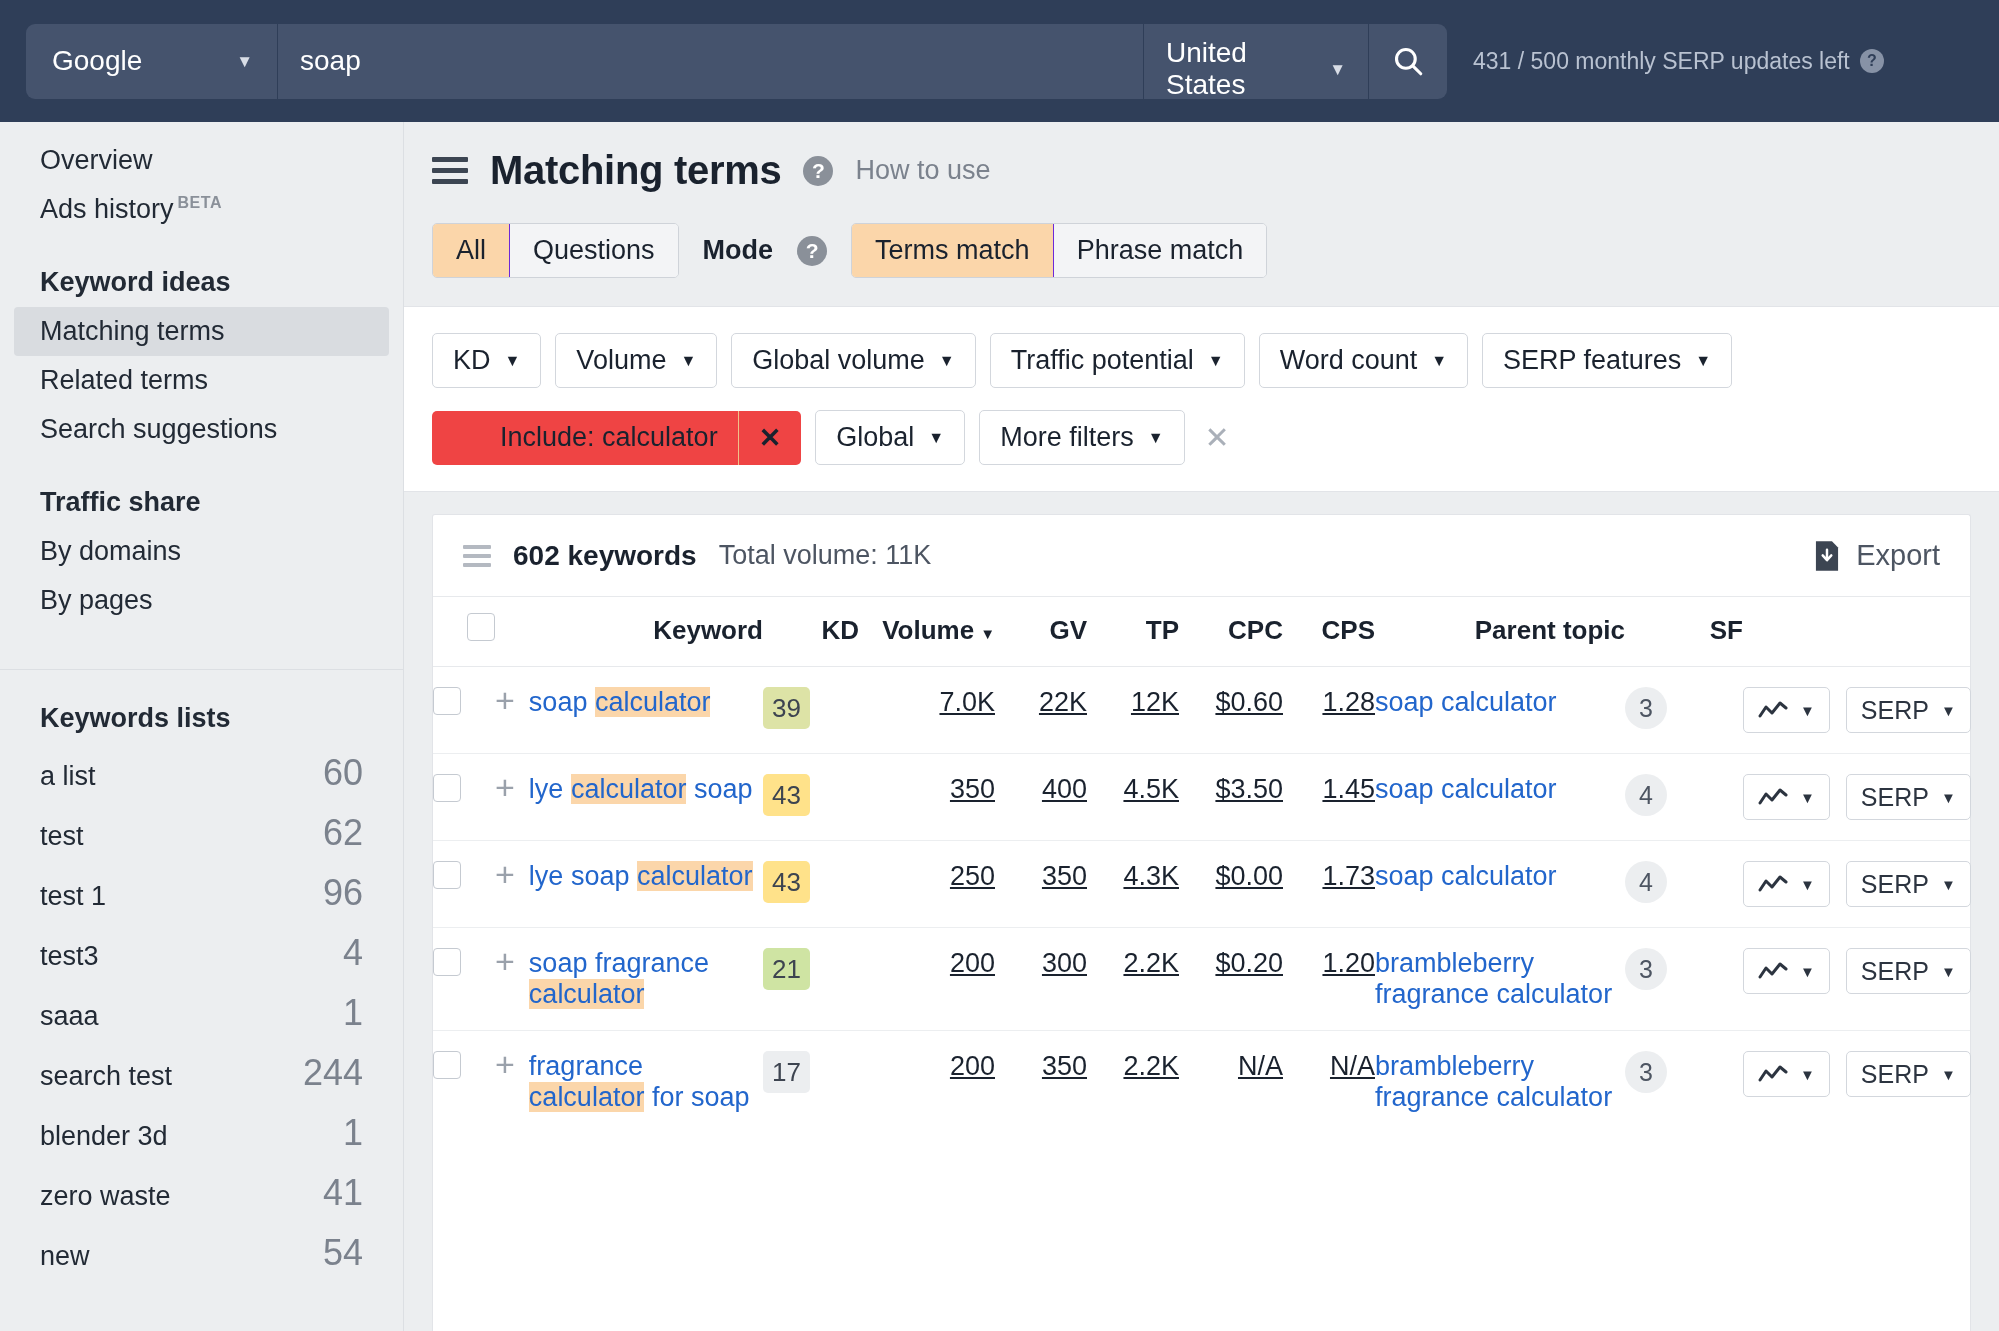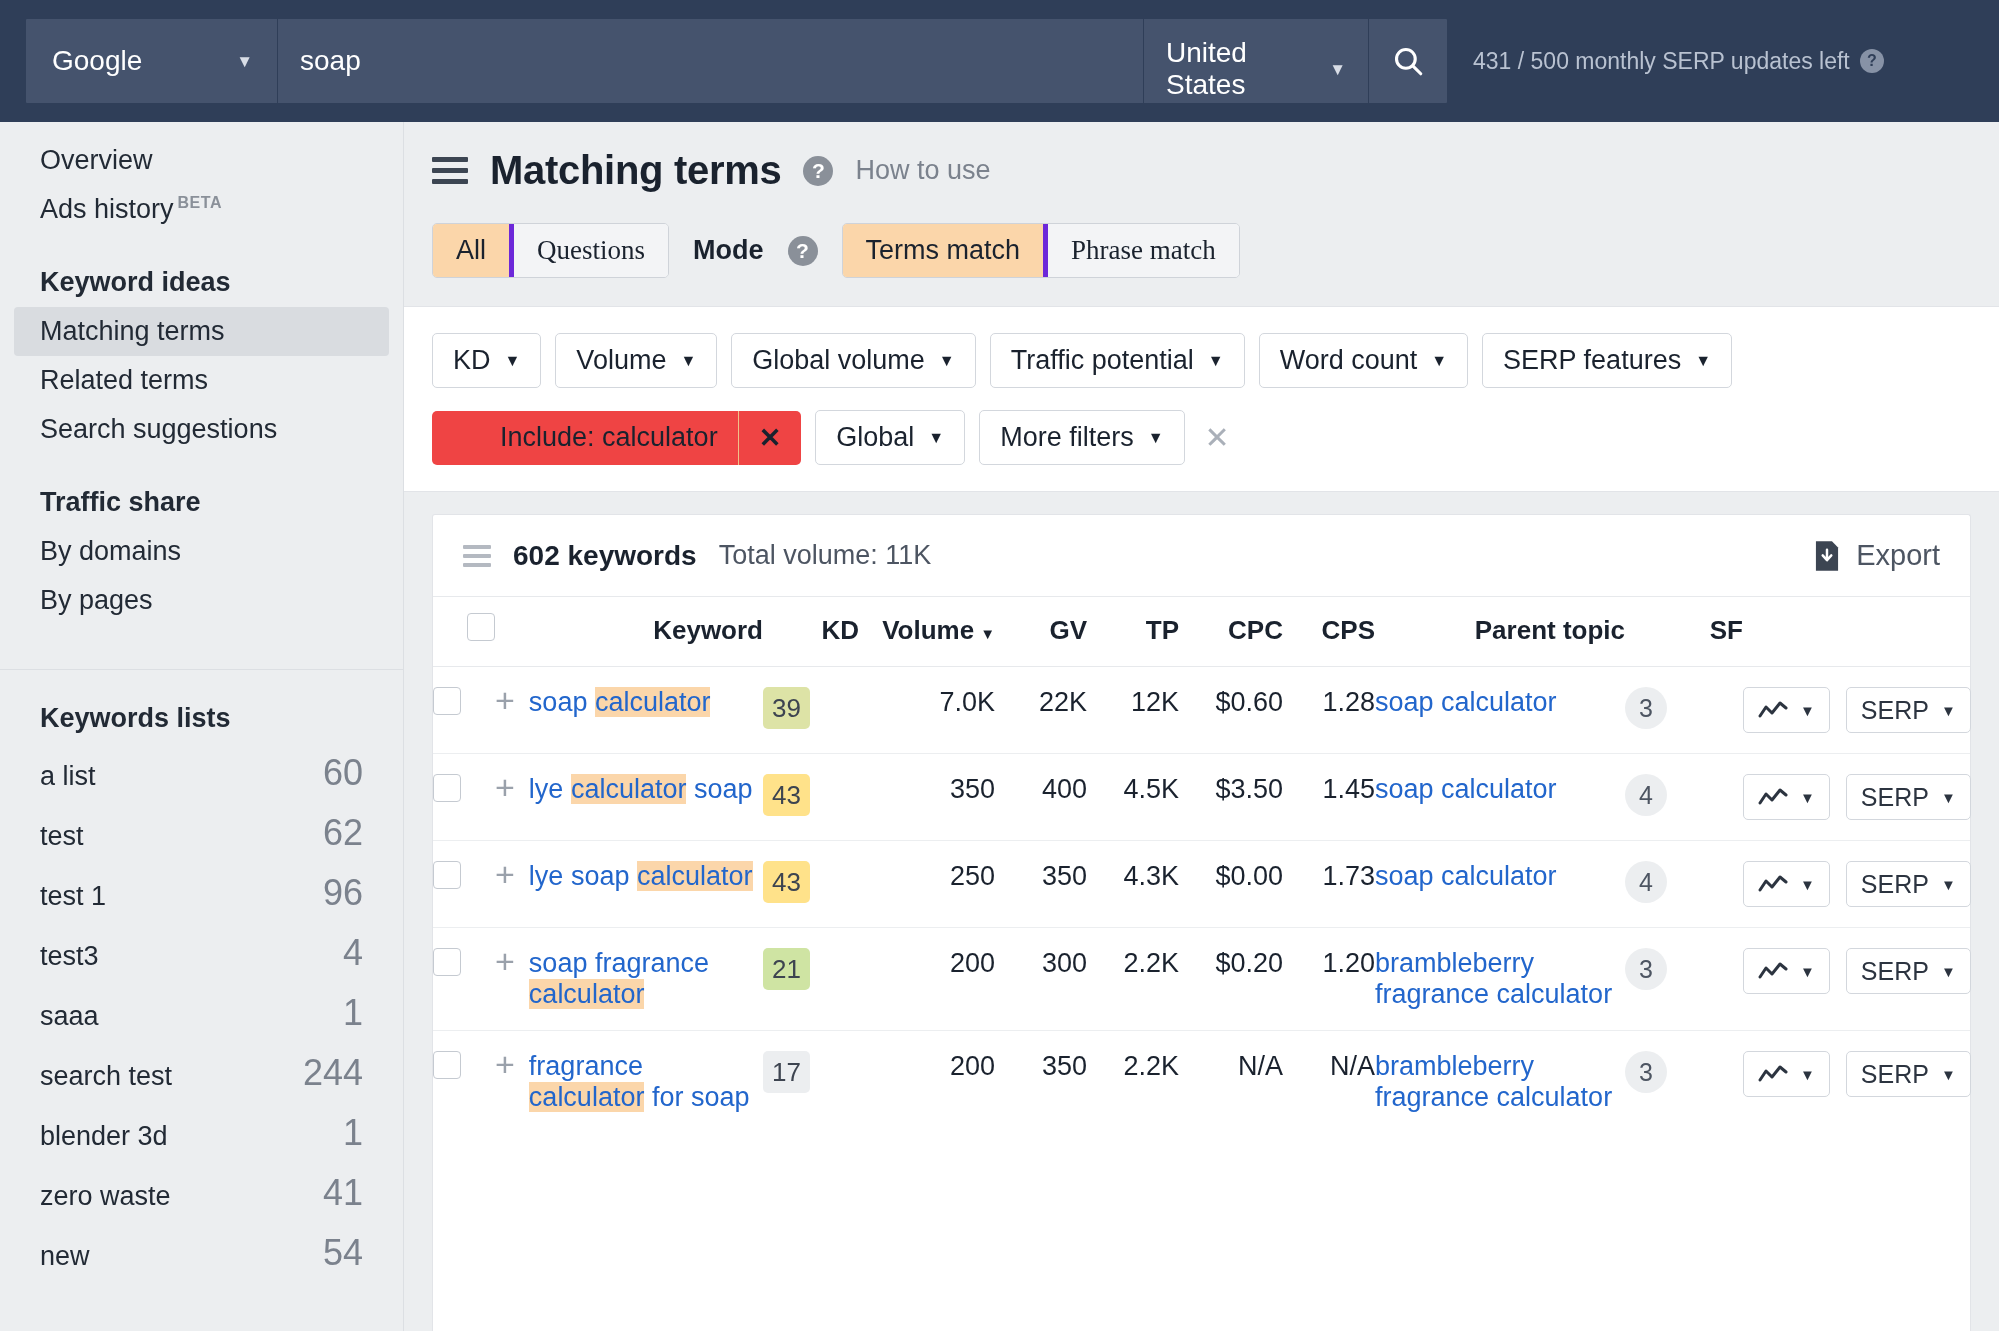--- a/index.html
+++ b/index.html
@@ -15,22 +15,22 @@
     height: 122px;
     background: #2f3e58;
     display: flex;
     align-items: center;
     padding: 0 0 0 26px;
     position: relative;
   }
   .search-group {
     display: flex;
     align-items: stretch;
-    height: 84px;
-    border-radius: 1px;
+    height: 75px;
+    border-radius: 9px;
     overflow: hidden;
   }
   .engine-select {
     background: #45536d;
     color: #ffffff;
     width: 252px;
     display: flex;
     align-items: center;
     justify-content: space-between;
     padding: 0 24px 0 26px;
@@ -171,21 +171,21 @@
     overflow: hidden;
     background: #f3f4f6;
   }
   .seg-item {
     font-size: 27px;
     padding: 11px 23px;
     color: #1a222e;
     cursor: pointer;
     background: #f3f4f6;
   }
-  .seg-item + .seg-item { border-left: 5px solid #6d28d9; font-family: Liberation Serif, serif; }
+  .seg-item + .seg-item { border-left: 1px solid #6d28d9; }
   .seg-item.on { background: #fbd6aa; }
   .mode-label { font-size: 27px; font-weight: bold; color: #1a222e; }
 
   .filters-panel {
     margin-top: 28px;
     background: #fff;
     border-top: 1px solid #e2e4e8;
     border-bottom: 1px solid #e2e4e8;
     padding: 26px 28px 26px 28px;
   }
@@ -271,21 +271,21 @@
     font-size: 27px;
     color: #1a222e;
     padding: 20px 0;
     vertical-align: top;
     border-top: 1px solid #eceef0;
   }
   tbody tr:first-child td { border-top: 1px solid #e7e9ec; }
   td.t-chk { padding-left: 30px; }
   td.t-kw  { }
   td.t-kd  { padding-left: 12px; }
-  td.t-num { text-align: right; }
+  td.t-num { text-align: right; text-decoration: underline; }
   td.t-pt  { padding-left: 28px; }
   td.t-sf  { padding-left: 18px; }
   td.t-act { padding-right: 26px; }
 
   .cbox {
     width: 28px; height: 28px;
     border: 1.6px solid #c5cad1; border-radius: 4px;
     background: #fff; display: inline-block; cursor: pointer;
   }
   .plus { font-size: 34px; color: #9aa1ab; line-height: 26px; cursor: pointer; display:inline-block; }

